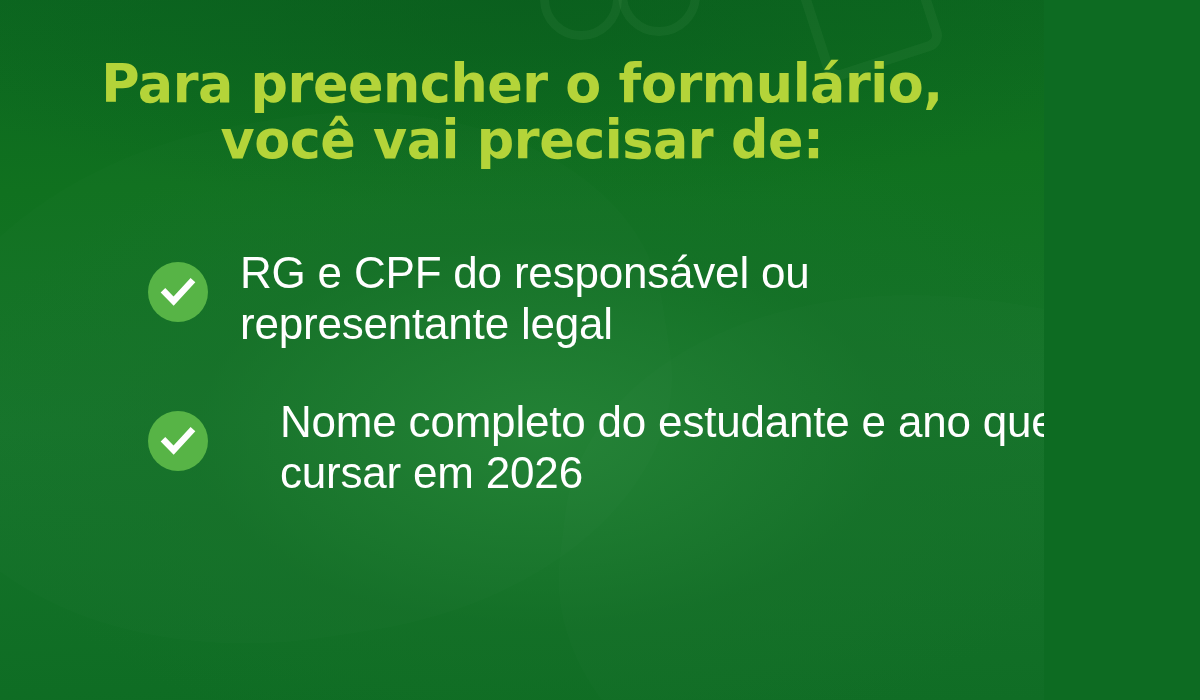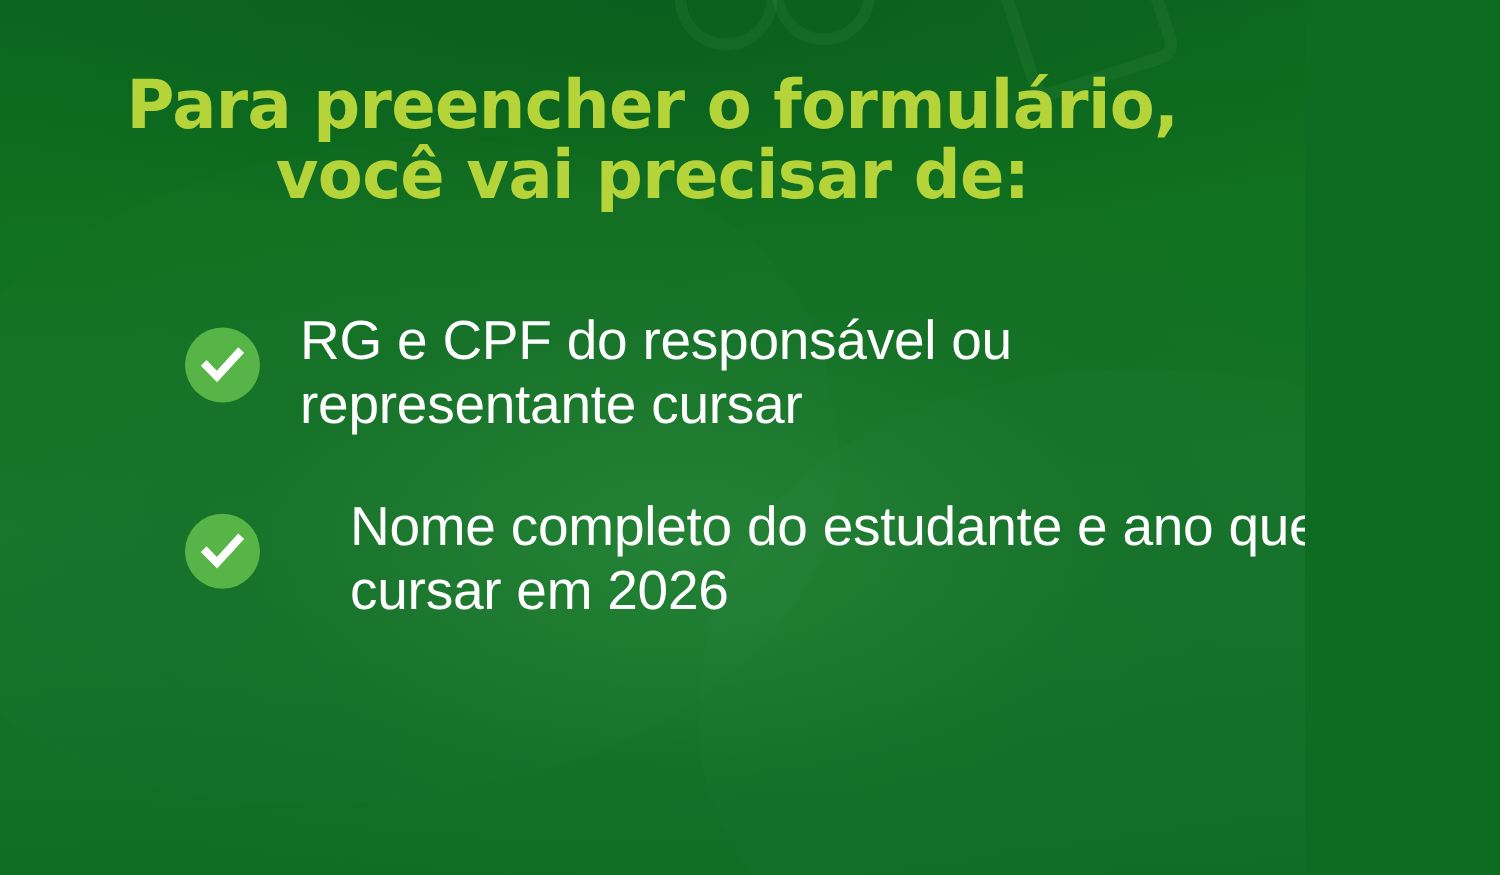--- a/index.html
+++ b/index.html
@@ -160,21 +160,21 @@
   </div>
 
   <div class="checklist">
 
     <div class="check-item">
       <span class="check-badge">
         <svg viewBox="0 0 36 36" aria-hidden="true">
           <path d="M5.2 18.6 L13.6 27.2 L30.8 8.4" fill="none" stroke="#ffffff" stroke-width="6.4" stroke-linecap="square" stroke-linejoin="miter"></path>
         </svg>
       </span>
-      <span class="check-text">RG e CPF do responsável ou representante cursar</span>
+      <span class="check-text">RG e CPF do responsável ou representante legal</span>
     </div>
 
 
     <div class="check-item">
       <span class="check-badge">
         <svg viewBox="0 0 36 36" aria-hidden="true">
           <path d="M5.2 18.6 L13.6 27.2 L30.8 8.4" fill="none" stroke="#ffffff" stroke-width="6.4" stroke-linecap="square" stroke-linejoin="miter"></path>
         </svg>
       </span>
       <span class="check-text">Nome completo do estudante e ano que irá cursar em 2026</span>

